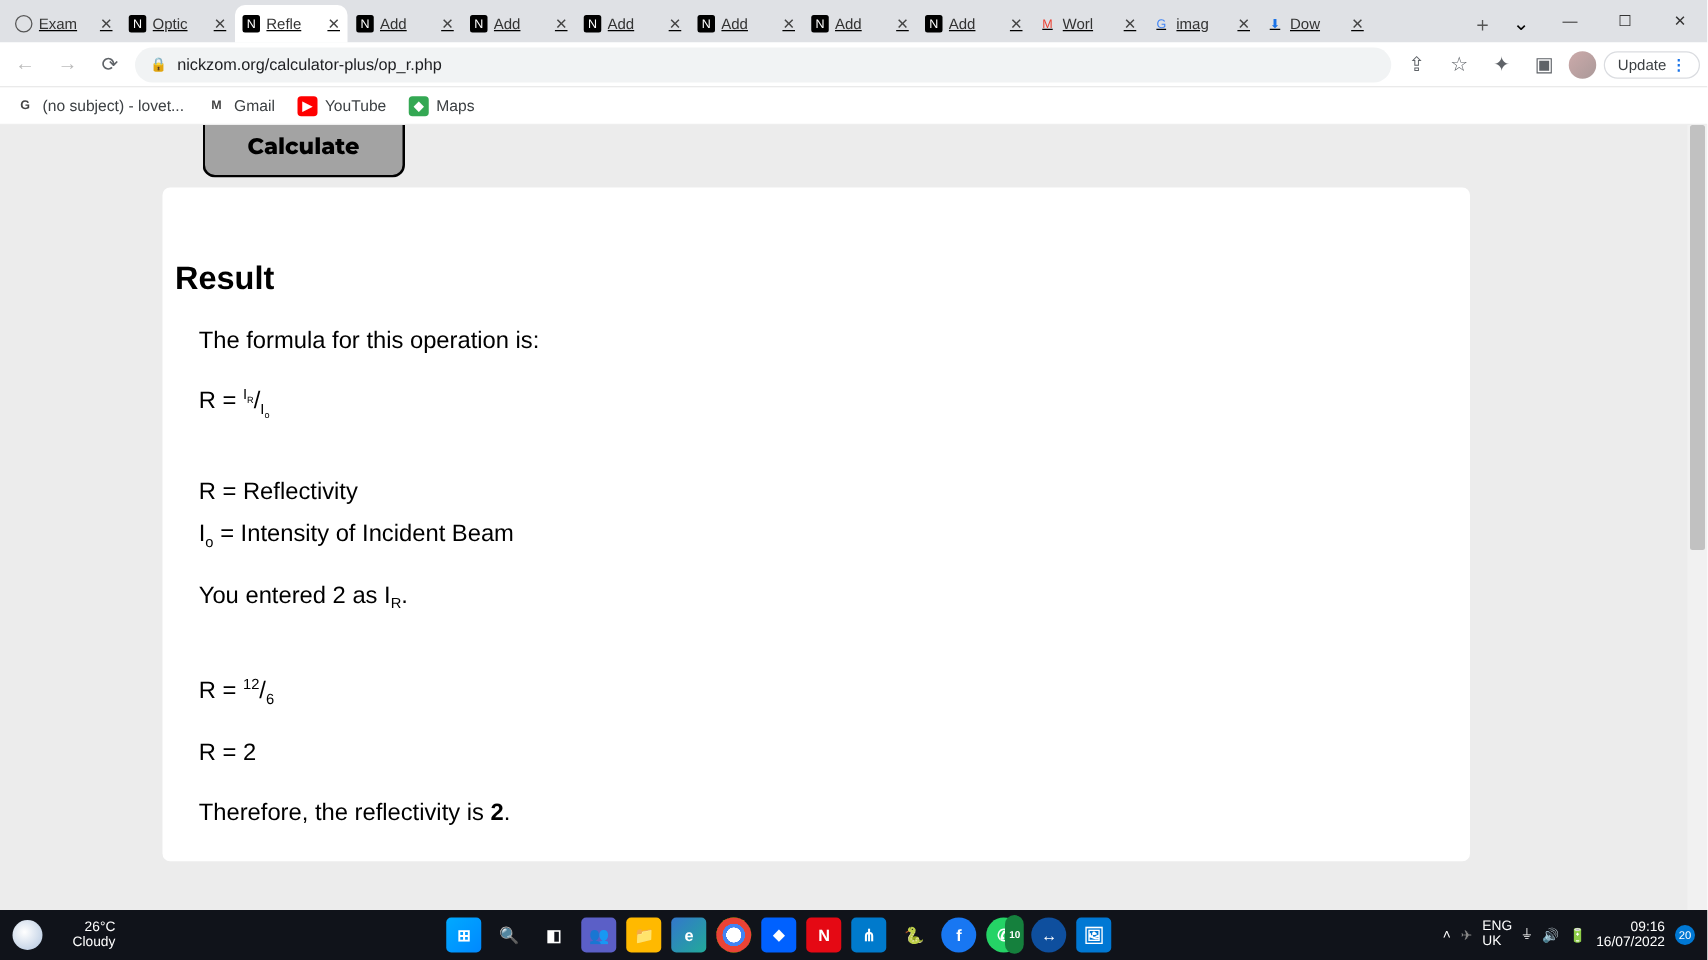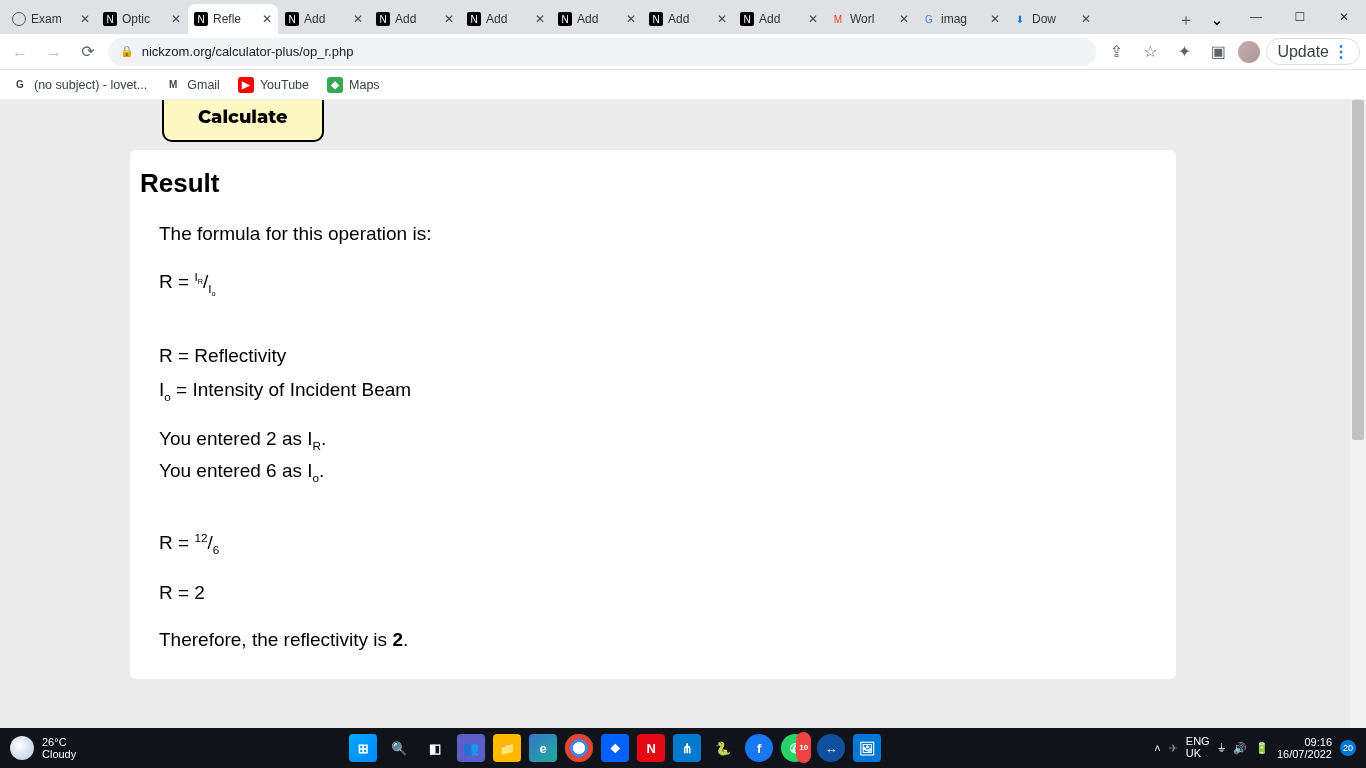--- a/index.html
+++ b/index.html
@@ -1,58 +1,58 @@
 <!DOCTYPE html>
 <html><head>
   <meta charset="utf-8">
   <style>
     * { margin:0; padding:0; box-sizing:border-box; font-family:"Segoe UI",Arial,sans-serif; }
     html,body { width:1366px; height:768px; overflow:hidden; background:#fff; }
     .titlebar { height:34px; background:#dfe1e5; display:flex; align-items:flex-end; }
-    .tabs { display:flex; height:20px; align-items:flex-end; flex:1; padding-left:6px; }
+    .tabs { display:flex; height:20px; align-items:flex-end; flex:1; padding-left:6px;text-decoration:underline; }
     .tab { display:flex; align-items:center; height:30px; width:90px; margin-right:1px; padding:0 6px; font-size:12px; color:#333; border-top-left-radius:8px; border-top-right-radius:8px; position:relative; }
     .tab.active { background:#fff; }
     .tab .fav { width:14px; height:14px; margin-right:5px; display:flex; align-items:center; justify-content:center; font-size:10px; }
     .tab .ttxt { white-space:nowrap; overflow:hidden; flex:1; }
     .tab .close { font-size:12px; color:#444; margin-left:4px; cursor:pointer; }
     .newtab { width:28px; height:28px; display:flex; align-items:center; justify-content:center; font-size:16px; color:#555; cursor:pointer; }
     .winctrl { display:flex; align-items:center; height:34px; }
     .winbtn { width:44px; height:30px; display:flex; align-items:center; justify-content:center; font-size:12px; color:#333; cursor:pointer; }
     .chev { width:34px; display:flex; align-items:center; justify-content:center; height:30px; }
     .toolbar { height:36px; background:#fff; border-bottom:1px solid #e4e4e4; display:flex; align-items:center; padding:0 6px; gap:6px; }
     .tbtn { width:28px; height:28px; display:flex; align-items:center; justify-content:center; color:#5f6368; font-size:16px; cursor:pointer; border-radius:50%; }
     .tbtn.disabled { color:#bcbcbc; }
     .omnibox { flex:1; height:28px; background:#f1f3f4; border-radius:14px; display:flex; align-items:center; padding:0 12px; font-size:13px; color:#202124; gap:8px; }
     .lock { font-size:11px; color:#5f6368; }
     .rightbtns { display:flex; align-items:center; gap:6px; }
     .avatar { width:22px; height:22px; border-radius:50%; background:linear-gradient(135deg,#caa,#a99); }
-    .update { border:1px solid #dadce0; border-radius:14px; padding:3px 10px; font-size:16px; color:#3c4043; display:flex; align-items:center; gap:4px; }
+    .update { border:1px solid #dadce0; border-radius:14px; padding:3px 10px; font-size:12px; color:#3c4043; display:flex; gap:4px; }
     .update .dots { color:#1a73e8; font-weight:bold; }
     .bookmarks { height:30px; background:#fff; display:flex; align-items:center; padding:0 12px; gap:18px; font-size:12.5px; color:#3c4043; border-bottom:1px solid #eee; }
     .bm { display:flex; align-items:center; gap:6px; cursor:pointer; }
     .bmico { width:16px; height:16px; border-radius:3px; display:flex; align-items:center; justify-content:center; font-size:10px; font-weight:bold; }
     .viewport { height:calc(768px - 34px - 36px - 30px - 40px); background:#ececec; overflow:hidden; position:relative; }
     .scrolltrack { position:absolute; right:0; top:0; width:16px; height:100%; background:#f1f1f1; }
     .scrollthumb { position:absolute; right:2px; top:0; width:12px; height:340px; background:#c1c1c1; border-radius:2px; }
-    .calcbtn { position:absolute; left:162px; top:-4px; background:#fef9c3; color:#000; font-weight:800; font-size:18px; padding:10px 34px 12px; border:2px solid #000; border-top:none; border-radius:0 0 10px 10px; cursor:pointer; font-family:Montserrat,Arial,sans-serif; }
+    .calcbtn { position:absolute; left:162px; top:-4px; background:#a3a3a3; color:#000; font-weight:800; font-size:18px; padding:10px 34px 12px; border:2px solid #000; border-top:none; border-radius:0 0 10px 10px; cursor:pointer; font-family:Montserrat,Arial,sans-serif; }
     .card { position:absolute; left:130px; top:50px; width:1046px; background:#fff; border-radius:6px; padding:18px 10px 26px 10px; font-family:Montserrat,"Segoe UI",Arial,sans-serif; }
-    .card h2 { font-size:26px; font-weight:800; margin-bottom:22px; }
+    .card h2 { font-size:26px; font-weight:800; margin-bottom:22px;margin-top:39px; }
     .card p { font-size:19px; font-weight:500; line-height:1.35;margin-left:19px; }
     .gap { height:22px; }
     .sgap { height:4px; }
     sub { font-size:0.62em; vertical-align:sub; }
     sup { font-size:0.62em; vertical-align:super; }
     .taskbar { height:40px; background:#10131a; display:flex; align-items:center; color:#fff; font-size:11px; }
-    .weather { display:flex; align-items:center; gap:8px; padding:0 10px; }
+    .weather { display:flex; align-items:center; gap:24px; padding:0 10px;text-align:right; }
     .wico { width:24px; height:24px; border-radius:50%; background:radial-gradient(circle at 40% 40%,#fff,#b0c4de); }
     .centertask { flex:1; display:flex; justify-content:center; gap:8px; }
     .tic { width:28px; height:28px; border-radius:4px; display:flex; align-items:center; justify-content:center; font-size:13px; font-weight:bold; position:relative; }
     .tray { display:flex; align-items:center; gap:8px; padding:0 10px; }
     .clock { text-align:right; line-height:1.1; font-size:11px; }
-    .badge { position:absolute; top:-2px; right:-2px; background:#ef4444; color:#fff; border-radius:8px; font-size:8px; padding:11px 3px; }
+    .badge { position:absolute; top:-2px; right:-2px; background:#15803d; color:#fff; border-radius:8px; font-size:8px; padding:11px 3px; }
     .tpill { background:#0078d4; color:#fff; border-radius:50%; width:16px; height:16px; font-size:9px; display:flex; align-items:center; justify-content:center; }
     
     .fN { background:#000; color:#fff; font-size:8px; border-radius:2px; width:14px; height:14px; }
     .fGlobe { border:1px solid #555; border-radius:50%; }
     .fD { color:#1a73e8; }
   </style>
 </head>
 <body>
 
 <div class="titlebar">
@@ -178,21 +178,20 @@
     <p>R = <sup>I</sup><sup><sub>R</sub></sup>/<sub>I</sub><sub><sub>o</sub></sub></p>
     <div class="gap"></div>
     <div class="gap"></div>
     <p>R = Reflectivity</p>
     <div class="sgap"></div>
     <div class="sgap"></div>
     <p><span>I</span><sub>o</sub><span> = Intensity of Incident Beam</span></p>
     <div class="gap"></div>
     <p><span>You entered 2 as I</span><sub>R</sub><span>.</span></p>
     <div class="sgap"></div>
-    <p><span>You entered 6 as I</span><sub>o</sub><span>.</span></p>
     <div class="gap"></div>
     <div class="gap"></div>
     <p>R = <sup>12</sup>/<sub>6</sub></p>
     <div class="gap"></div>
     <p>R = 2</p>
     <div class="gap"></div>
     <p><span>Therefore, the reflectivity is </span><b>2</b><span>.</span></p>
   </div>
 
   <div class="scrolltrack">

